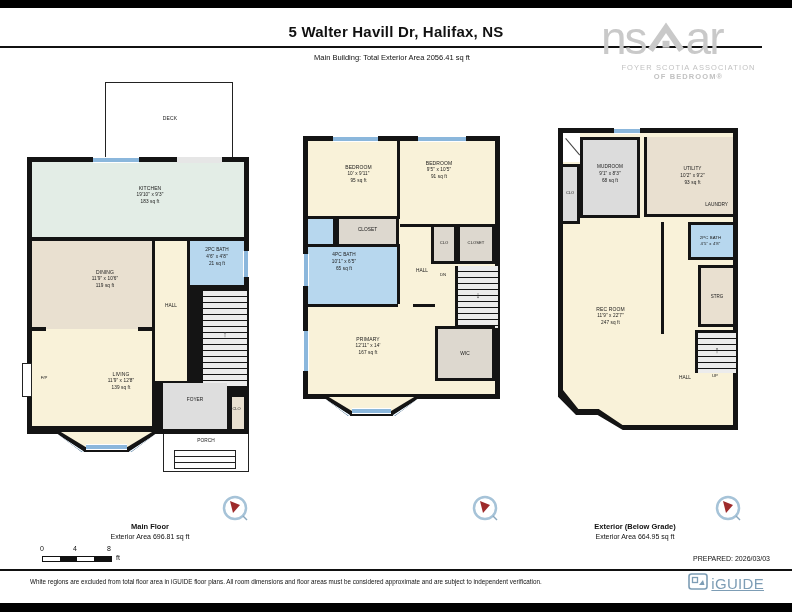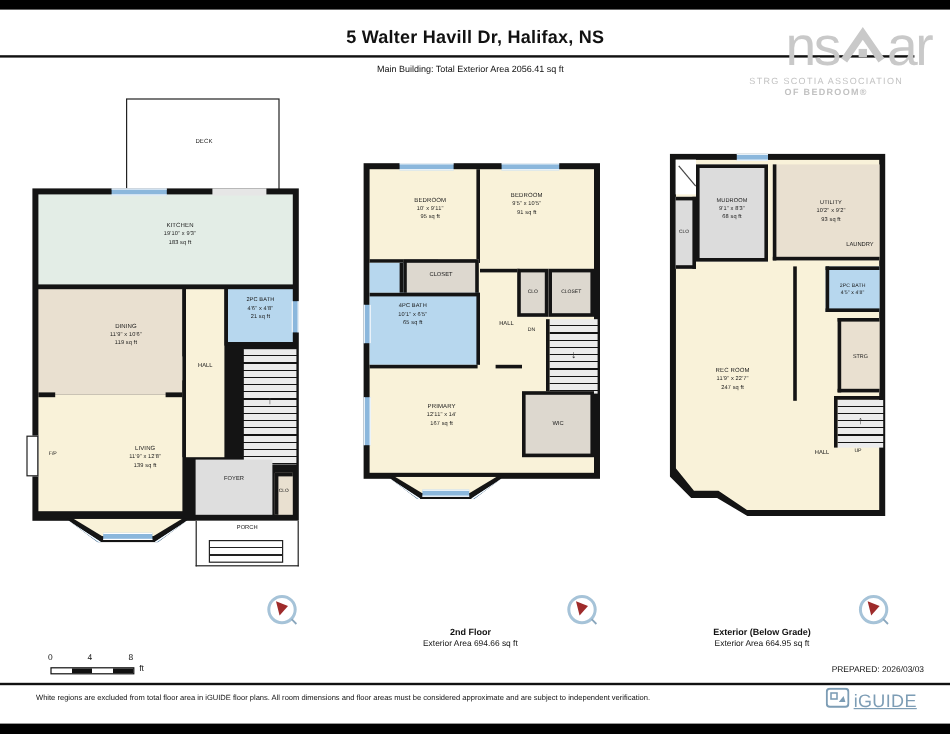--- a/index.html
+++ b/index.html
@@ -5,21 +5,21 @@
   html,body{margin:0;padding:0;background:#fff;}
   .page{position:relative;width:792px;height:612px;background:#fff;overflow:hidden;
         font-family:"Liberation Sans","DejaVu Sans",sans-serif;color:#111;}
   .bar{position:absolute;left:0;width:792px;background:#000;}
   .title{position:absolute;top:23px;left:0;width:792px;text-align:center;
          font-size:15px;font-weight:bold;letter-spacing:.2px;}
   .rule1{position:absolute;top:46px;left:0;width:762px;height:2px;background:#111;}
   .subtitle{position:absolute;top:53px;left:0;width:784px;text-align:center;font-size:7.5px;}
   
   .nsar{position:absolute;top:12px;right:16px;width:175px;text-align:center;color:#c9c9c9;z-index:3;}
-  .nsar .brand{display:flex;align-items:flex-end;justify-content:flex-end;gap:1px;
+  .nsar .brand{display:flex;align-items:flex-end;justify-content:flex-start;gap:1px;
                font-size:46px;line-height:.9;font-weight:500;letter-spacing:-2px;}
   .nsar .sub{margin-top:4px;font-size:7.5px;letter-spacing:1.1px;color:#c2c2c2;}
   .nsar .sub2{font-size:7.5px;letter-spacing:1.1px;color:#c2c2c2;font-weight:bold;}
   
   .plan{position:absolute;}
   .bld{position:absolute;background:#141414;}
   .rm{position:absolute;box-sizing:border-box;}
   .w{position:absolute;background:#141414;}
   .rl{position:absolute;text-align:center;color:#1a1a1a;font-size:5px;line-height:1.45;letter-spacing:.1px;}
   .rl .dm,.rl .ar{display:block;font-size:4.7px;}
@@ -63,21 +63,21 @@
     <div class="brand">
       <span>ns</span>
       <span>
         <svg width="38" height="42" viewBox="0 0 44 48">
           <path d="M4 44 L22 18 L40 44" fill="none" stroke="#c9c9c9" stroke-width="7"></path>
           <rect x="18" y="33" width="8" height="8" fill="#c9c9c9"></rect>
         </svg>
       </span>
       <span>ar</span>
     </div>
-    <div class="sub">STRG SCOTIA ASSOCIATION</div>
+    <div class="sub">FOYER SCOTIA ASSOCIATION</div>
     <div class="sub2">OF BEDROOM®</div>
   </div>
 
   <div class="plan" style="left:25px;top:80px;width:230px;height:392px;">
     <div class="outline" style="left:80px;top:2px;width:128px;height:77px;">
       <div class="rl" style="left:0;top:32px;width:128px;">
         <span class="nm">DECK</span>
       </div>
     </div>
 
@@ -289,23 +289,23 @@
     </svg>
   </div>
   <div class="compass" style="left:715px;">
     <svg width="28" height="28" viewBox="0 0 28 28">
       <circle cx="13" cy="13" r="11" fill="#fff" stroke="#a6c3d8" stroke-width="2.5"></circle>
       <polygon points="8,6 18,10 11,18" fill="#9e2b2b"></polygon>
       <line x1="21" y1="21" x2="25" y2="25" stroke="#8aa7bd" stroke-width="1.5"></line>
     </svg>
   </div>
 
-  <div class="cap" style="left:282px;">
-    <div class="c1">2nd Floor</div>
-    <div class="c2">Exterior Area 694.66 sq ft</div>
+  <div class="cap" style="left:40px;">
+    <div class="c1">Main Floor</div>
+    <div class="c2">Exterior Area 696.81 sq ft</div>
   </div>
   <div class="cap" style="left:525px;">
     <div class="c1">Exterior (Below Grade)</div>
     <div class="c2">Exterior Area 664.95 sq ft</div>
   </div>
 
   <div class="scale">
     <span class="num" style="left:10px;">0</span>
     <span class="num" style="left:43px;">4</span>
     <span class="num" style="left:77px;">8</span>

